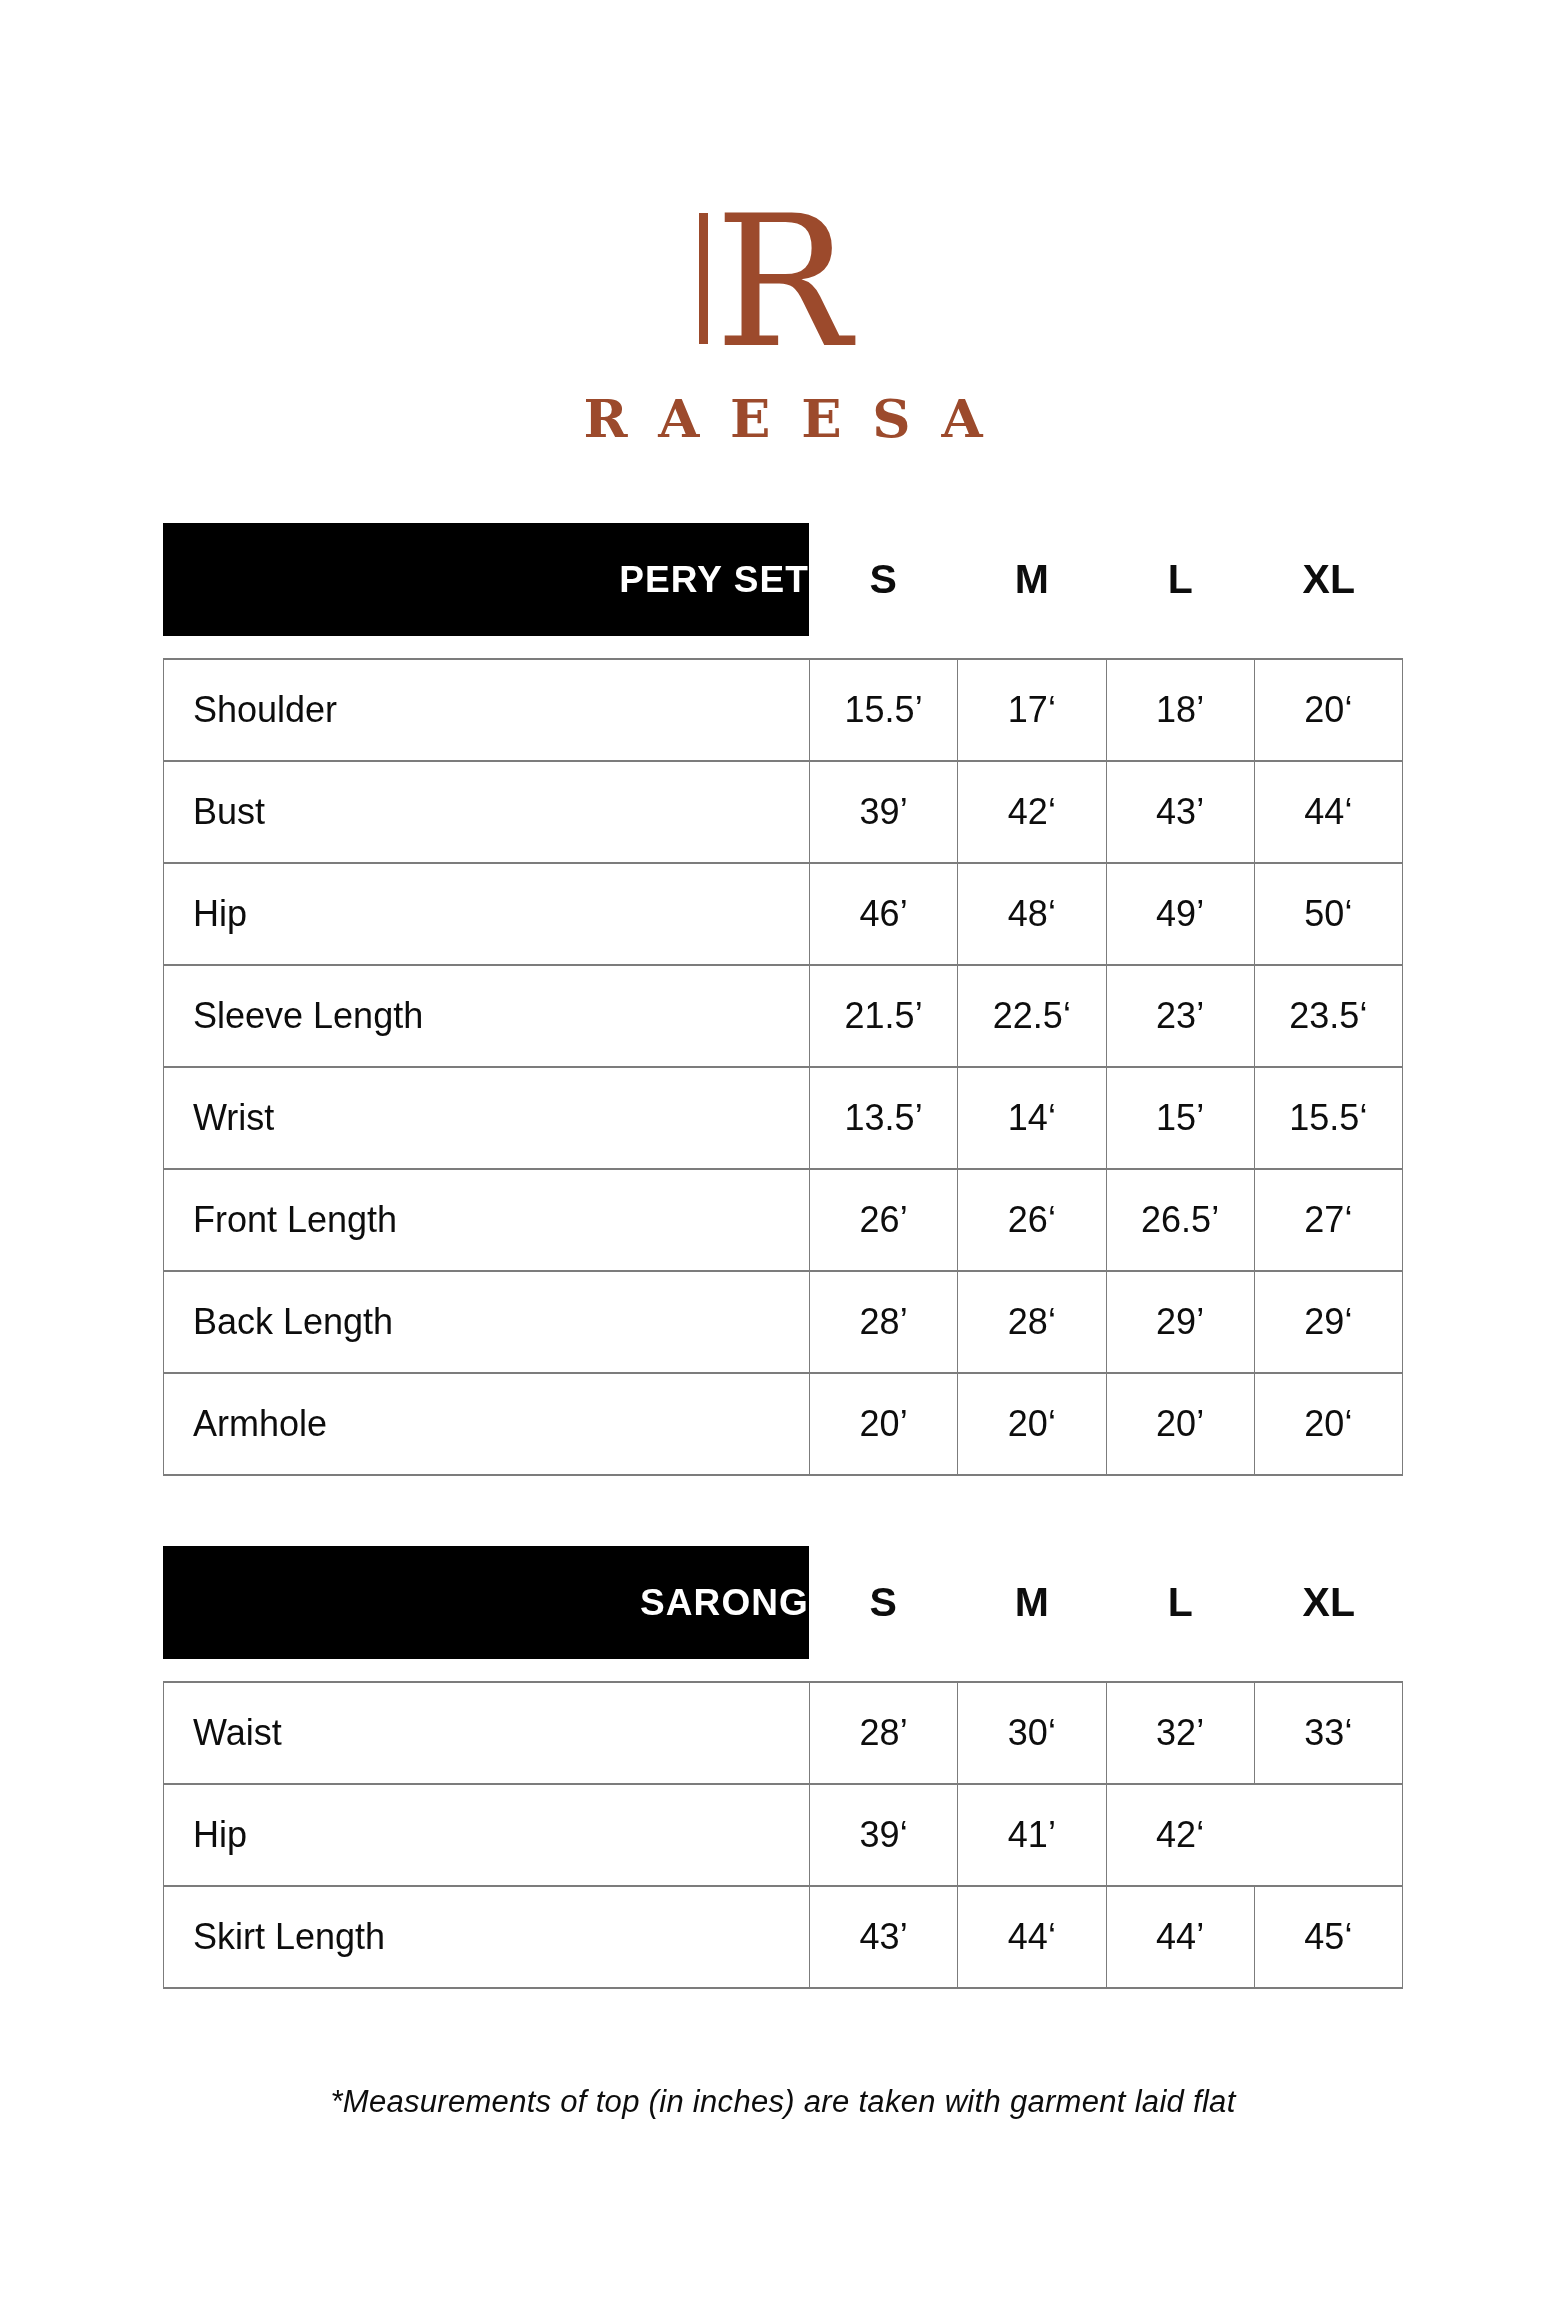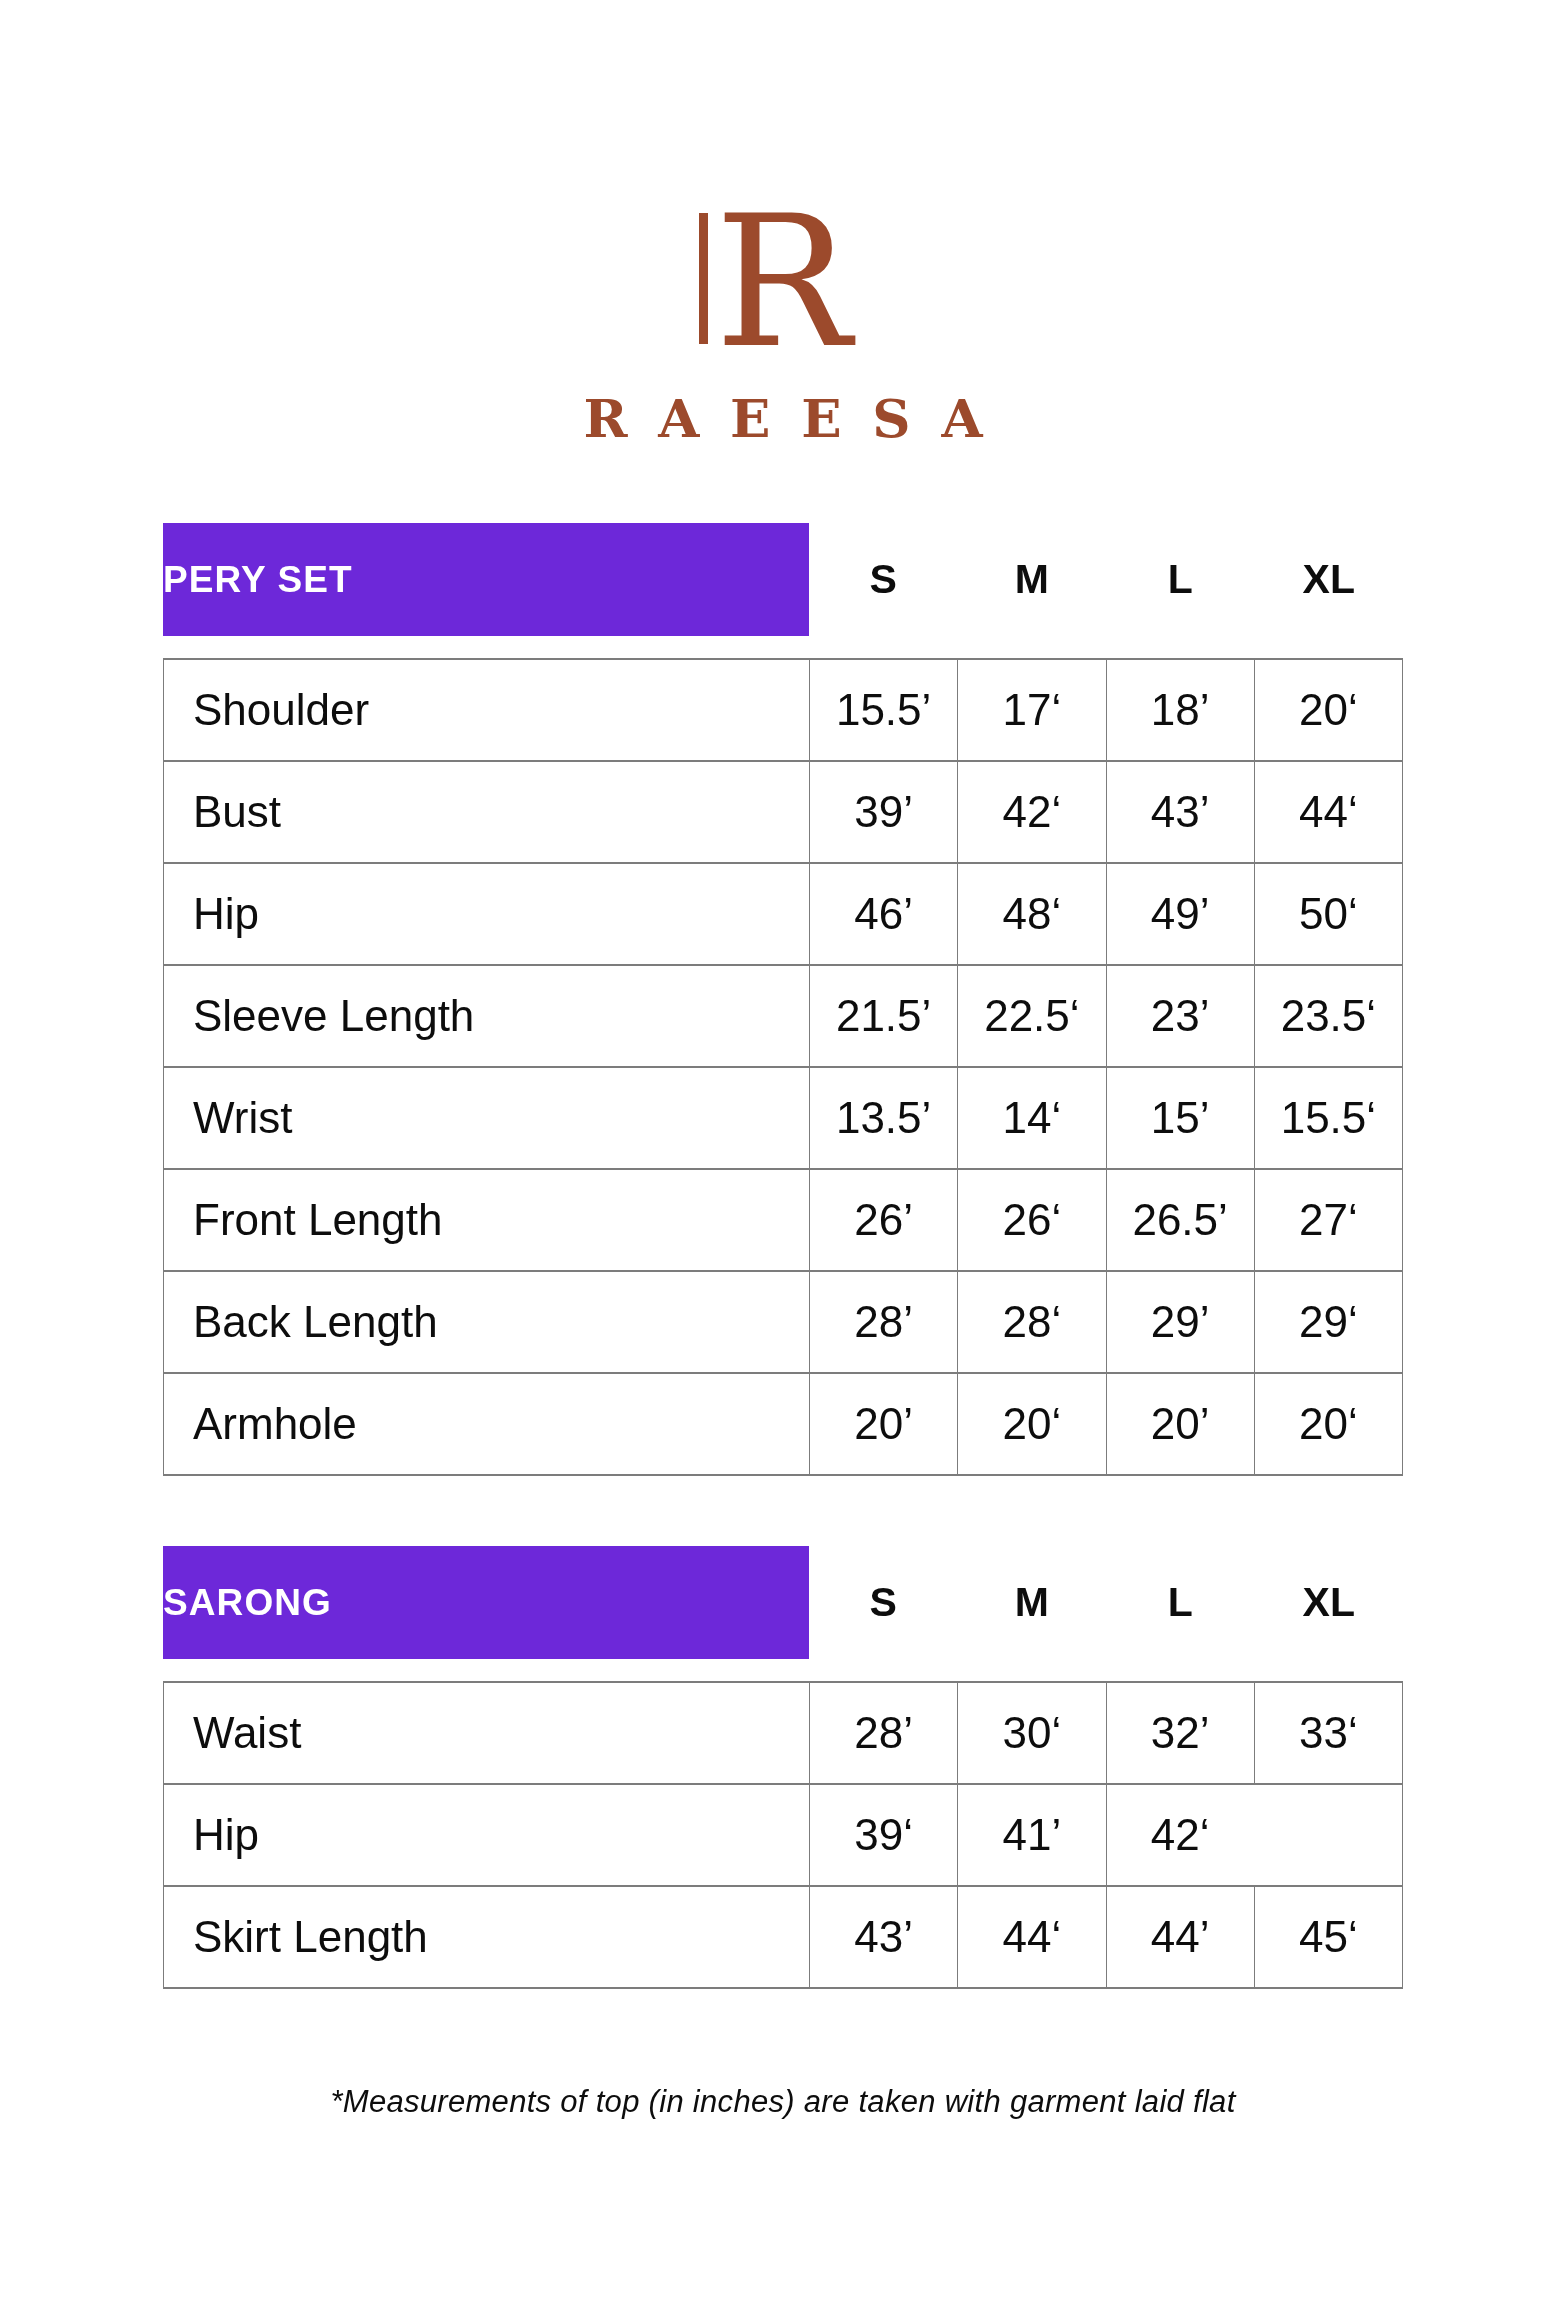--- a/index.html
+++ b/index.html
@@ -48,25 +48,25 @@
   }
 
   
   .content { width: 1240px; margin: 74px auto 0; }
   .chart-header {
     display: grid;
     grid-template-columns: 646px repeat(4, 1fr);
     height: 113px;
   }
   .title-box {
-    background: #6d28d9;
+    background: #000000;
     color: #ffffff;
     display: flex;
     align-items: center;
-    justify-content: flex-start;
+    justify-content: flex-end;
     font-size: 37px;
     font-weight: 700;
     letter-spacing: 1.1px;
   }
   .size-col-label {
     display: flex;
     align-items: center;
     justify-content: center;
     font-size: 41px;
     font-weight: 700;
@@ -78,21 +78,21 @@
     border-top-width: 2.7px;
     border-bottom-width: 2.7px;
     background: #ffffff;
   }
   .trow {
     display: grid;
     grid-template-columns: 645px repeat(4, 1fr);
     height: 100px;
   }
   .trow + .trow { border-top: 2.7px solid #7c7c7c; }
-  .cell { display: flex; align-items: center; font-size: 44px; font-weight: 400; }
+  .cell { display: flex; align-items: center; font-size: 36px; font-weight: 400; }
   .cell.label { padding-left: 29px; }
   .cell.value { justify-content: center; border-left: 1.6px solid #7c7c7c; }
 
   .section-sarong { margin-top: 70px; }
 
   
   .footnote {
     margin: 95px 0 0;
     text-align: center;
     font-style: italic;

